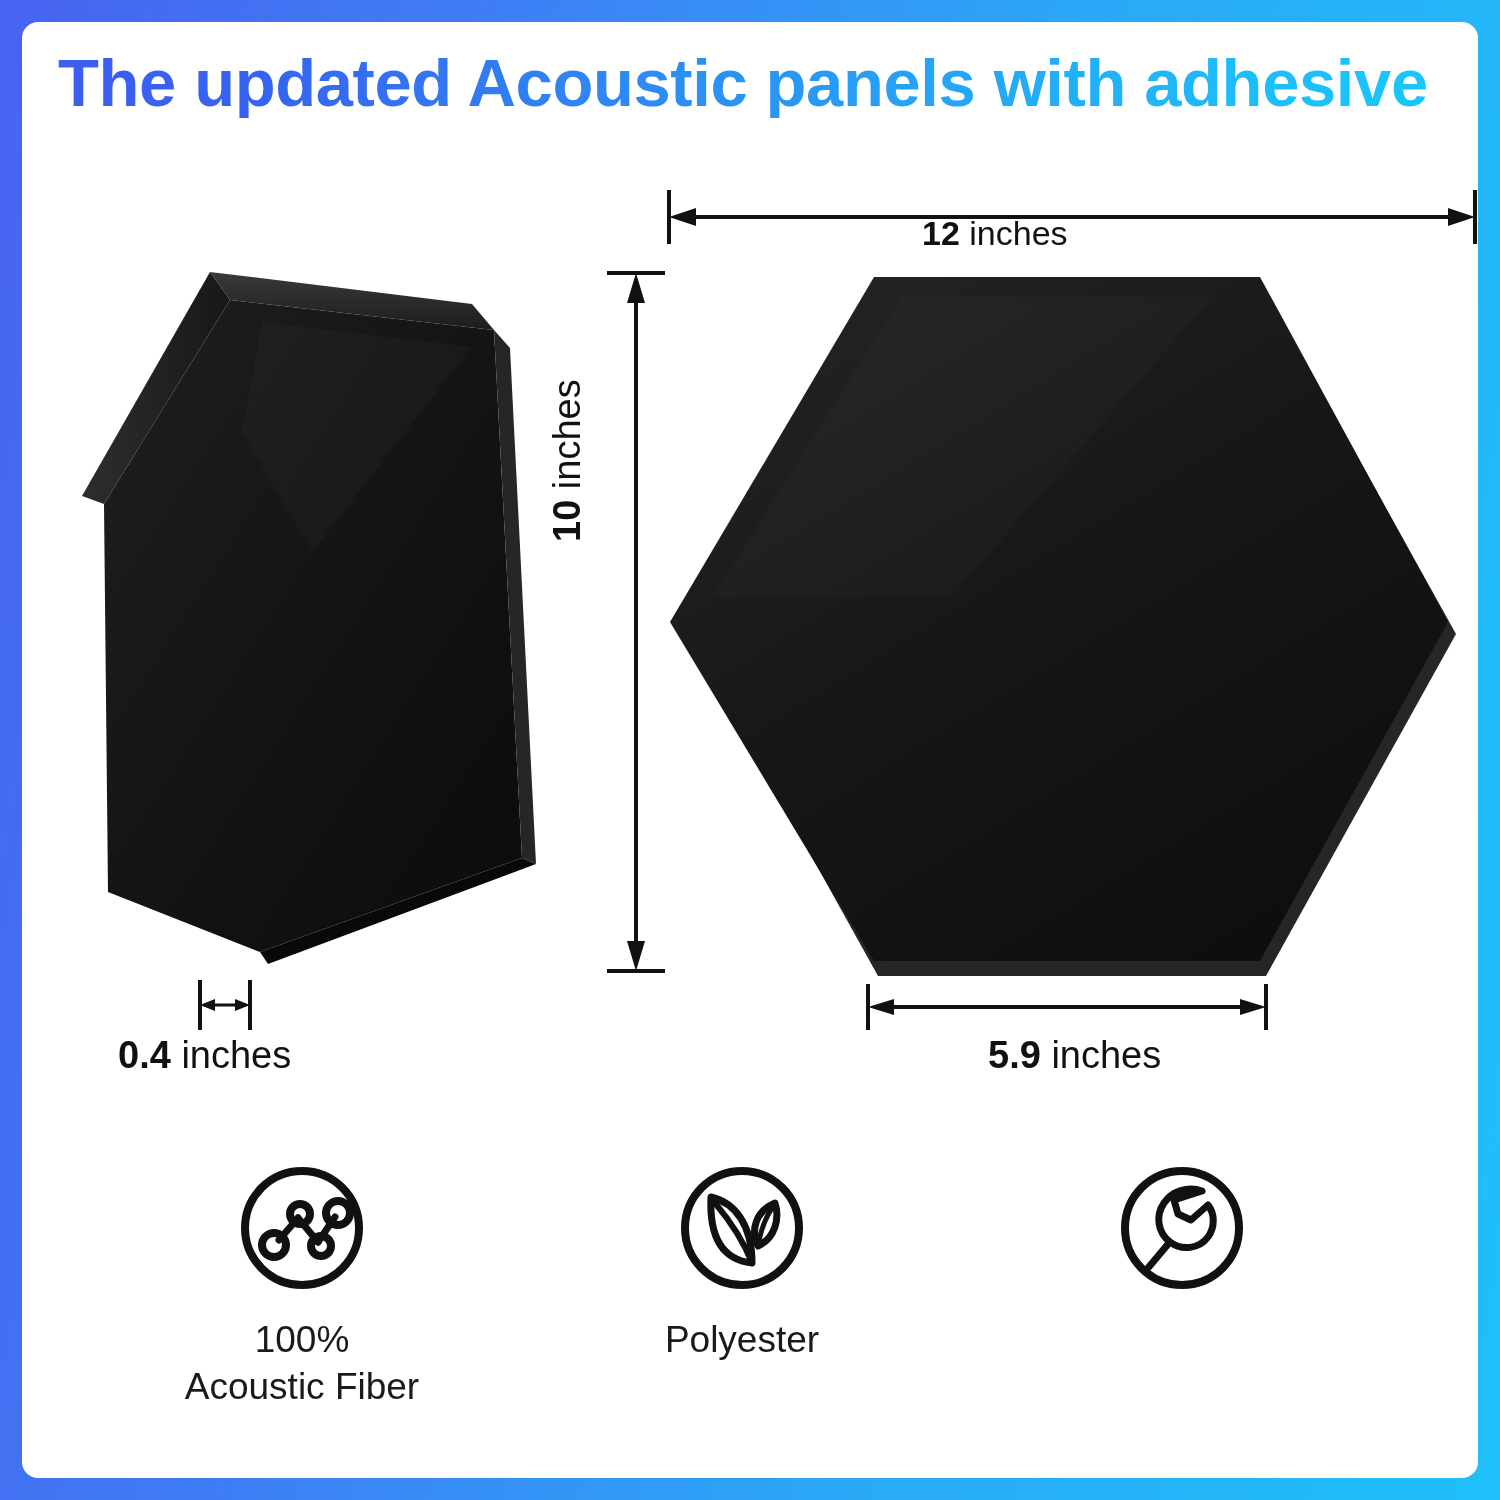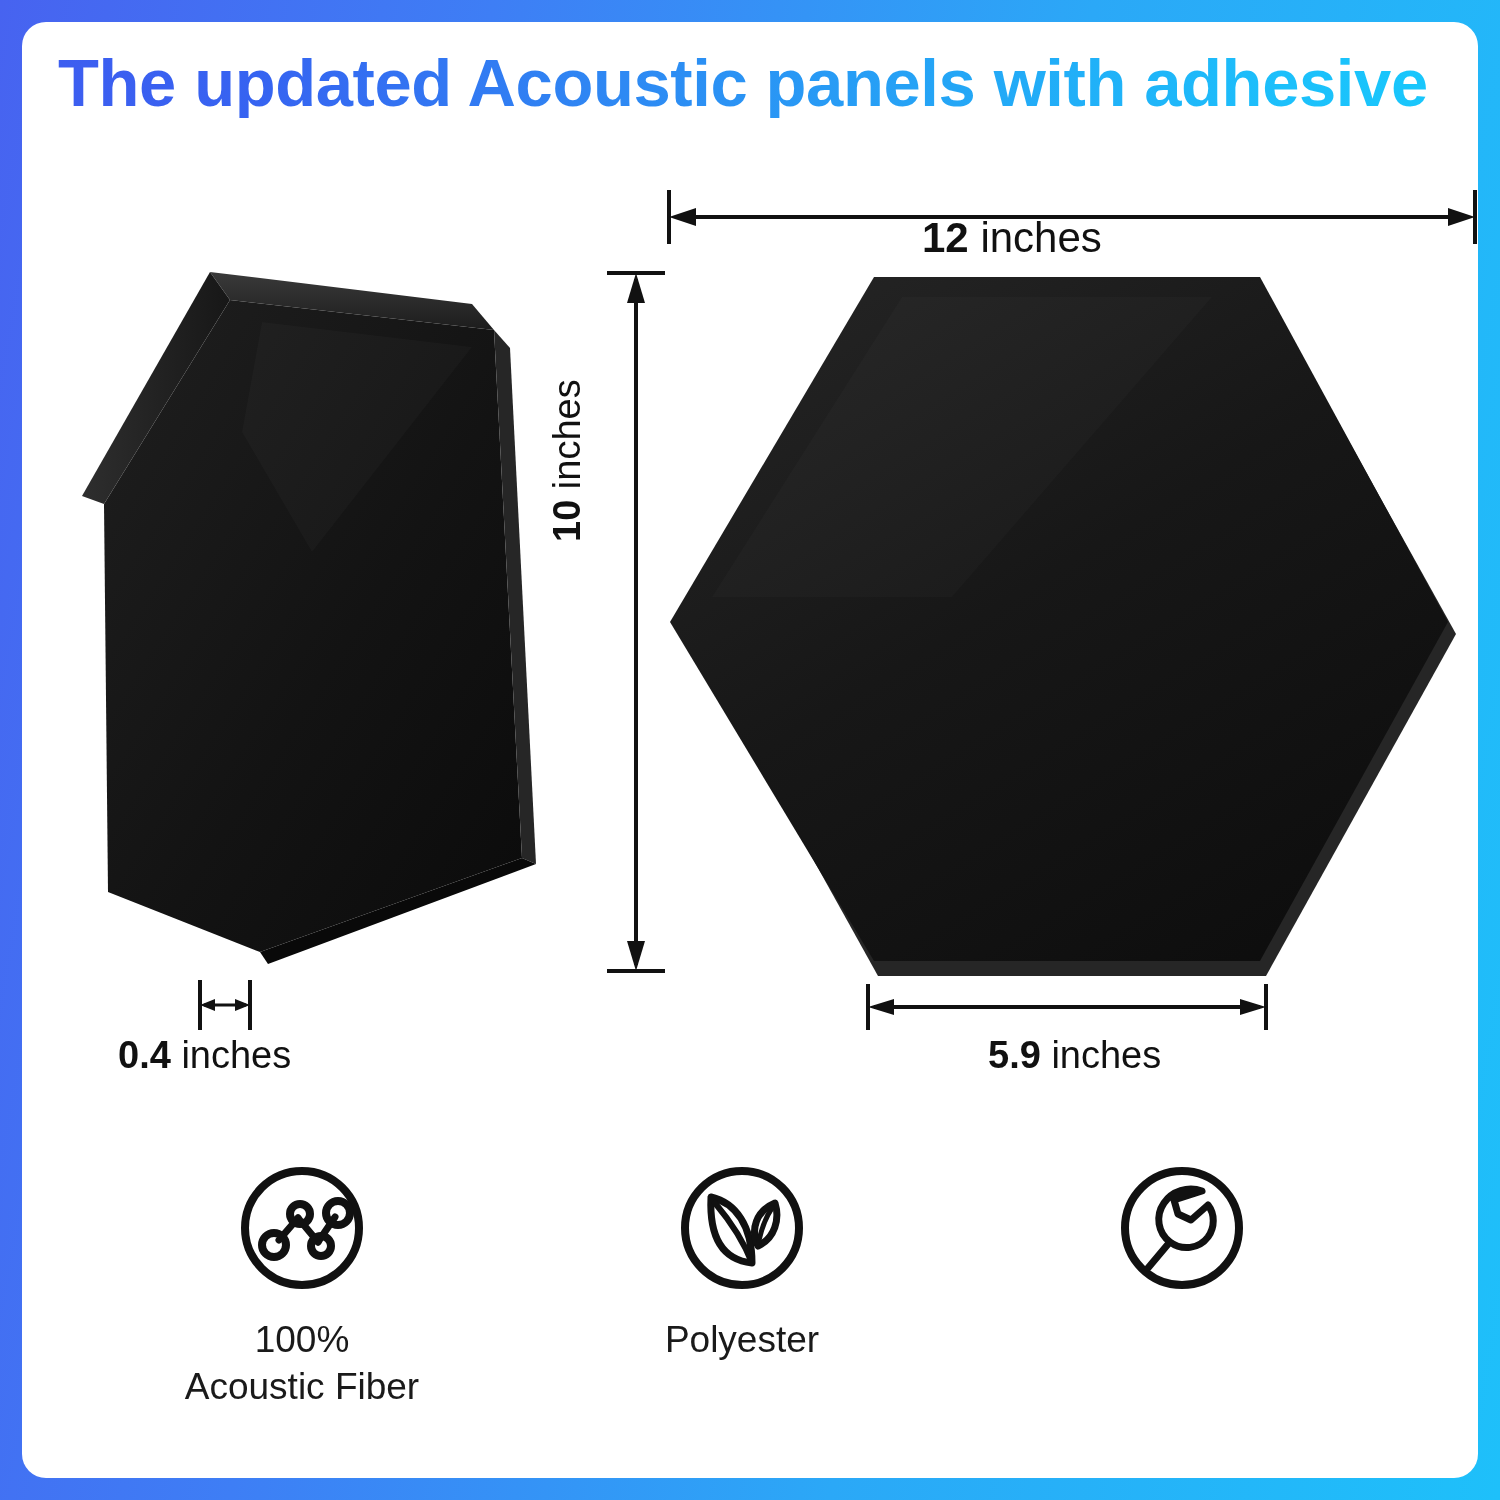--- a/index.html
+++ b/index.html
@@ -16,21 +16,21 @@
     background: linear-gradient(100deg, #4763f0 0%, #3e7ef5 28%, #2ba8f7 62%, #1ec0fa 100%);
   }
   
   #card {
     position: absolute;
     left: 22px;
     top: 22px;
     right: 22px;
     bottom: 22px;
     background: #ffffff;
-    border-radius: 24px;
+    border-radius: 16px;
   }
 
   
   #title {
     position: absolute;
     left: 36px;
     top: 26px;
     width: 1400px;
     font-size: 67px;
     font-weight: bold;
@@ -67,21 +67,21 @@
   .dim-label {
     position: absolute;
     color: #111111;
     white-space: nowrap;
     font-size: 37px;
     font-stretch: condensed;
   }
   .dim-label .num { font-weight: bold; }
 
   #dim-top { left: 640px; top: 168px; width: 820px; height: 56px; }
-  #dim-top-label { left: 900px; top: 192px; font-size: 42px; }
+  #dim-top-label { left: 900px; top: 192px; font-size: 34px; }
 
   #dim-left-v { left: 585px; top: 245px; width: 60px; height: 710px; }
   #dim-left-label {
     left: 524px;
     top: 520px;
     transform: rotate(-90deg);
     transform-origin: left top;
     font-size: 38px;
   }
 

